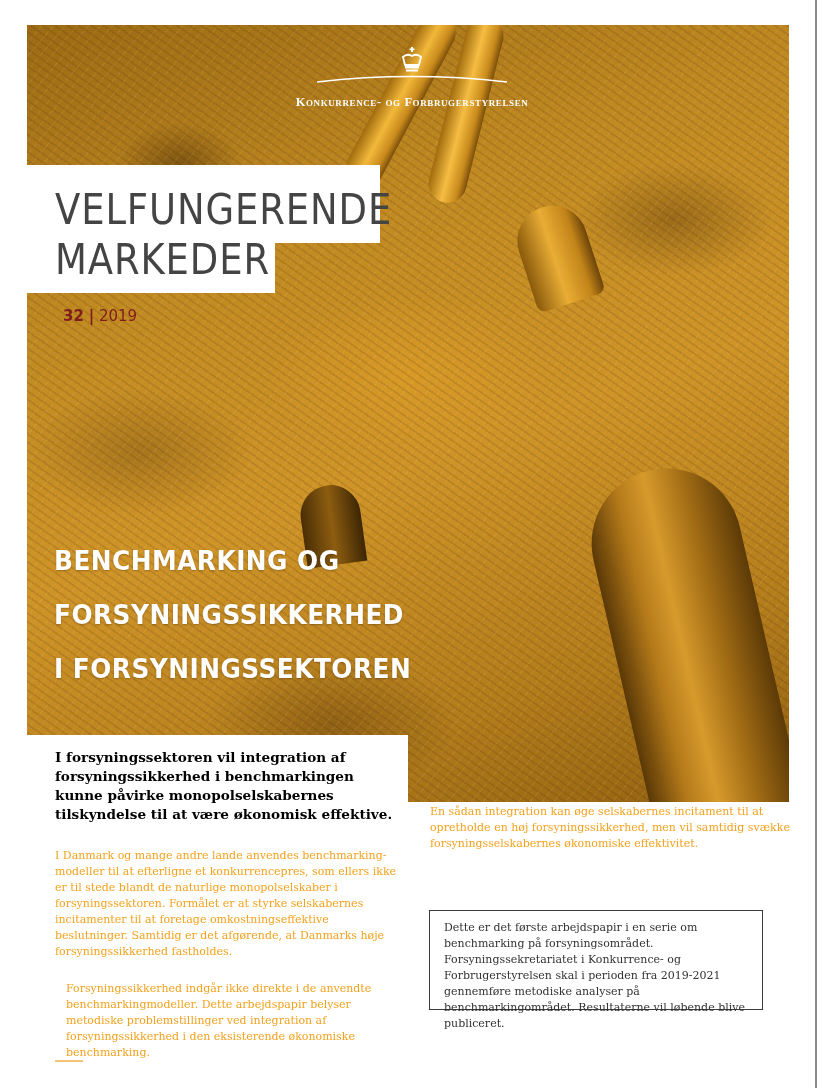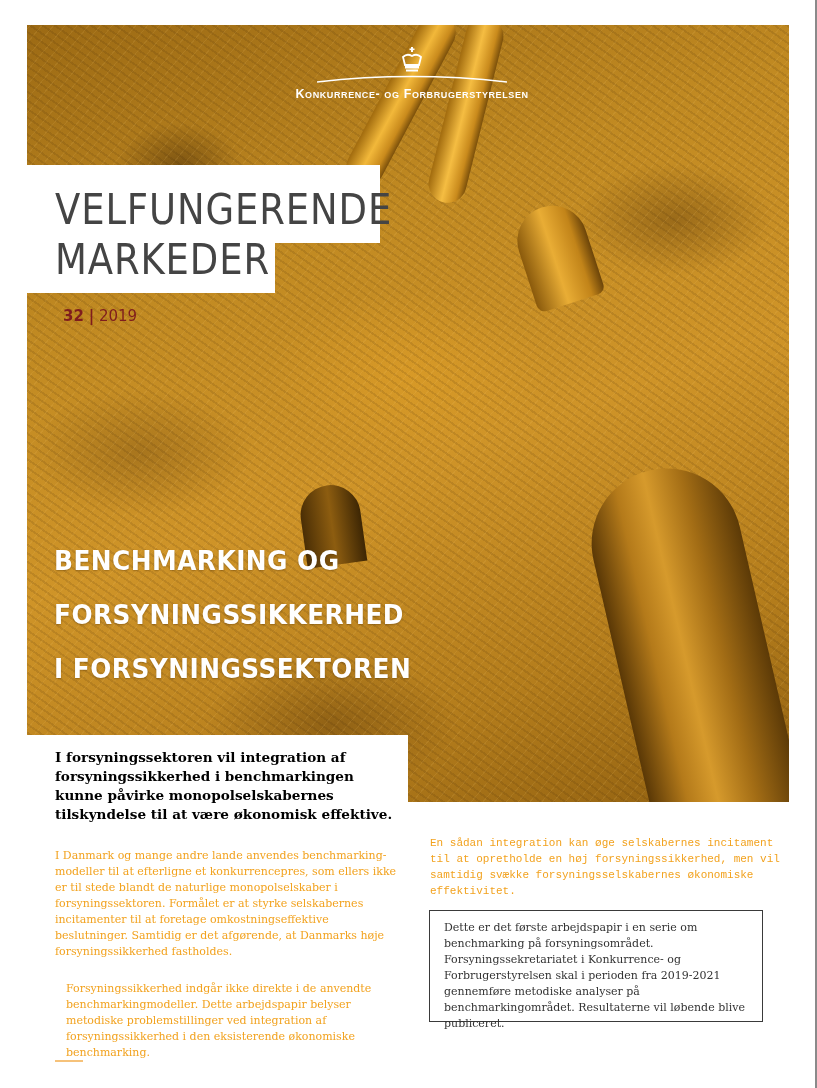--- a/index.html
+++ b/index.html
@@ -55,21 +55,21 @@
       background: linear-gradient(90deg, #4a2e05, #8d5d10 50%, #3d2604);
     }
     .agency {
       position: absolute; left: 240px; top: 22px; width: 290px; text-align: center;
       color: #ffffff;
     }
     .crown-icon { display: block; margin: 0 auto; width: 26px; height: 26px; }
     .agency-rule { display: block; margin: 0 auto; width: 190px; height: 10px; }
     .agency-name {
       font-size: 12.5px; font-weight: bold; letter-spacing: 0.6px;
-      font-variant: small-caps; margin-top: 4px;
+      font-variant: small-caps; margin-top: 12px; font-family: Liberation Serif, serif;
     }
     .series-box {
       position: absolute; left: 27px; top: 165px; width: 353px; height: 78px; background: #ffffff;
     }
     .series-box-2 {
       position: absolute; left: 27px; top: 243px; width: 248px; height: 50px; background: #ffffff;
     }
     .series-title {
       position: absolute; left: 55px; top: 185px; color: #3a3a3a;
       font-size: 42px; line-height: 50px; font-weight: normal; letter-spacing: 1px;
@@ -95,23 +95,23 @@
       position: absolute; left: 55px; top: 748px; width: 350px;
       font-family: "DejaVu Serif", serif; font-weight: bold; color: #000000;
       font-size: 13.6px; line-height: 19px;
     }
     .body-orange {
       font-family: "DejaVu Serif", serif; color: #f2a21e; font-size: 11px; line-height: 16px;
       position: absolute;
     }
     .p1 { left: 55px; top: 848px; width: 345px; }
     .p2 { left: 55px; top: 970px; width: 345px; }
-    .p3 { left: 430px; top: 835px; width: 360px; font-family: Liberation Mono, monospace; }
+    .p3 { left: 430px; top: 804px; width: 360px; }
     .info-box {
-      position: absolute; left: 429px; top: 910px; width: 334px; height: 112px;
+      position: absolute; left: 429px; top: 910px; width: 334px; height: 100px;
       border: 1.5px solid #3a3a3a; box-sizing: border-box; padding: 9px 12px 0 14px;
       font-family: "DejaVu Serif", serif; color: #333333; font-size: 11px; line-height: 16px;
     }
     .orange-rule {
       position: absolute; left: 55px; top: 1060px; width: 28px; height: 2px; background: #f6c27a;
     }
   </style>
 </head>
 <body>
 

